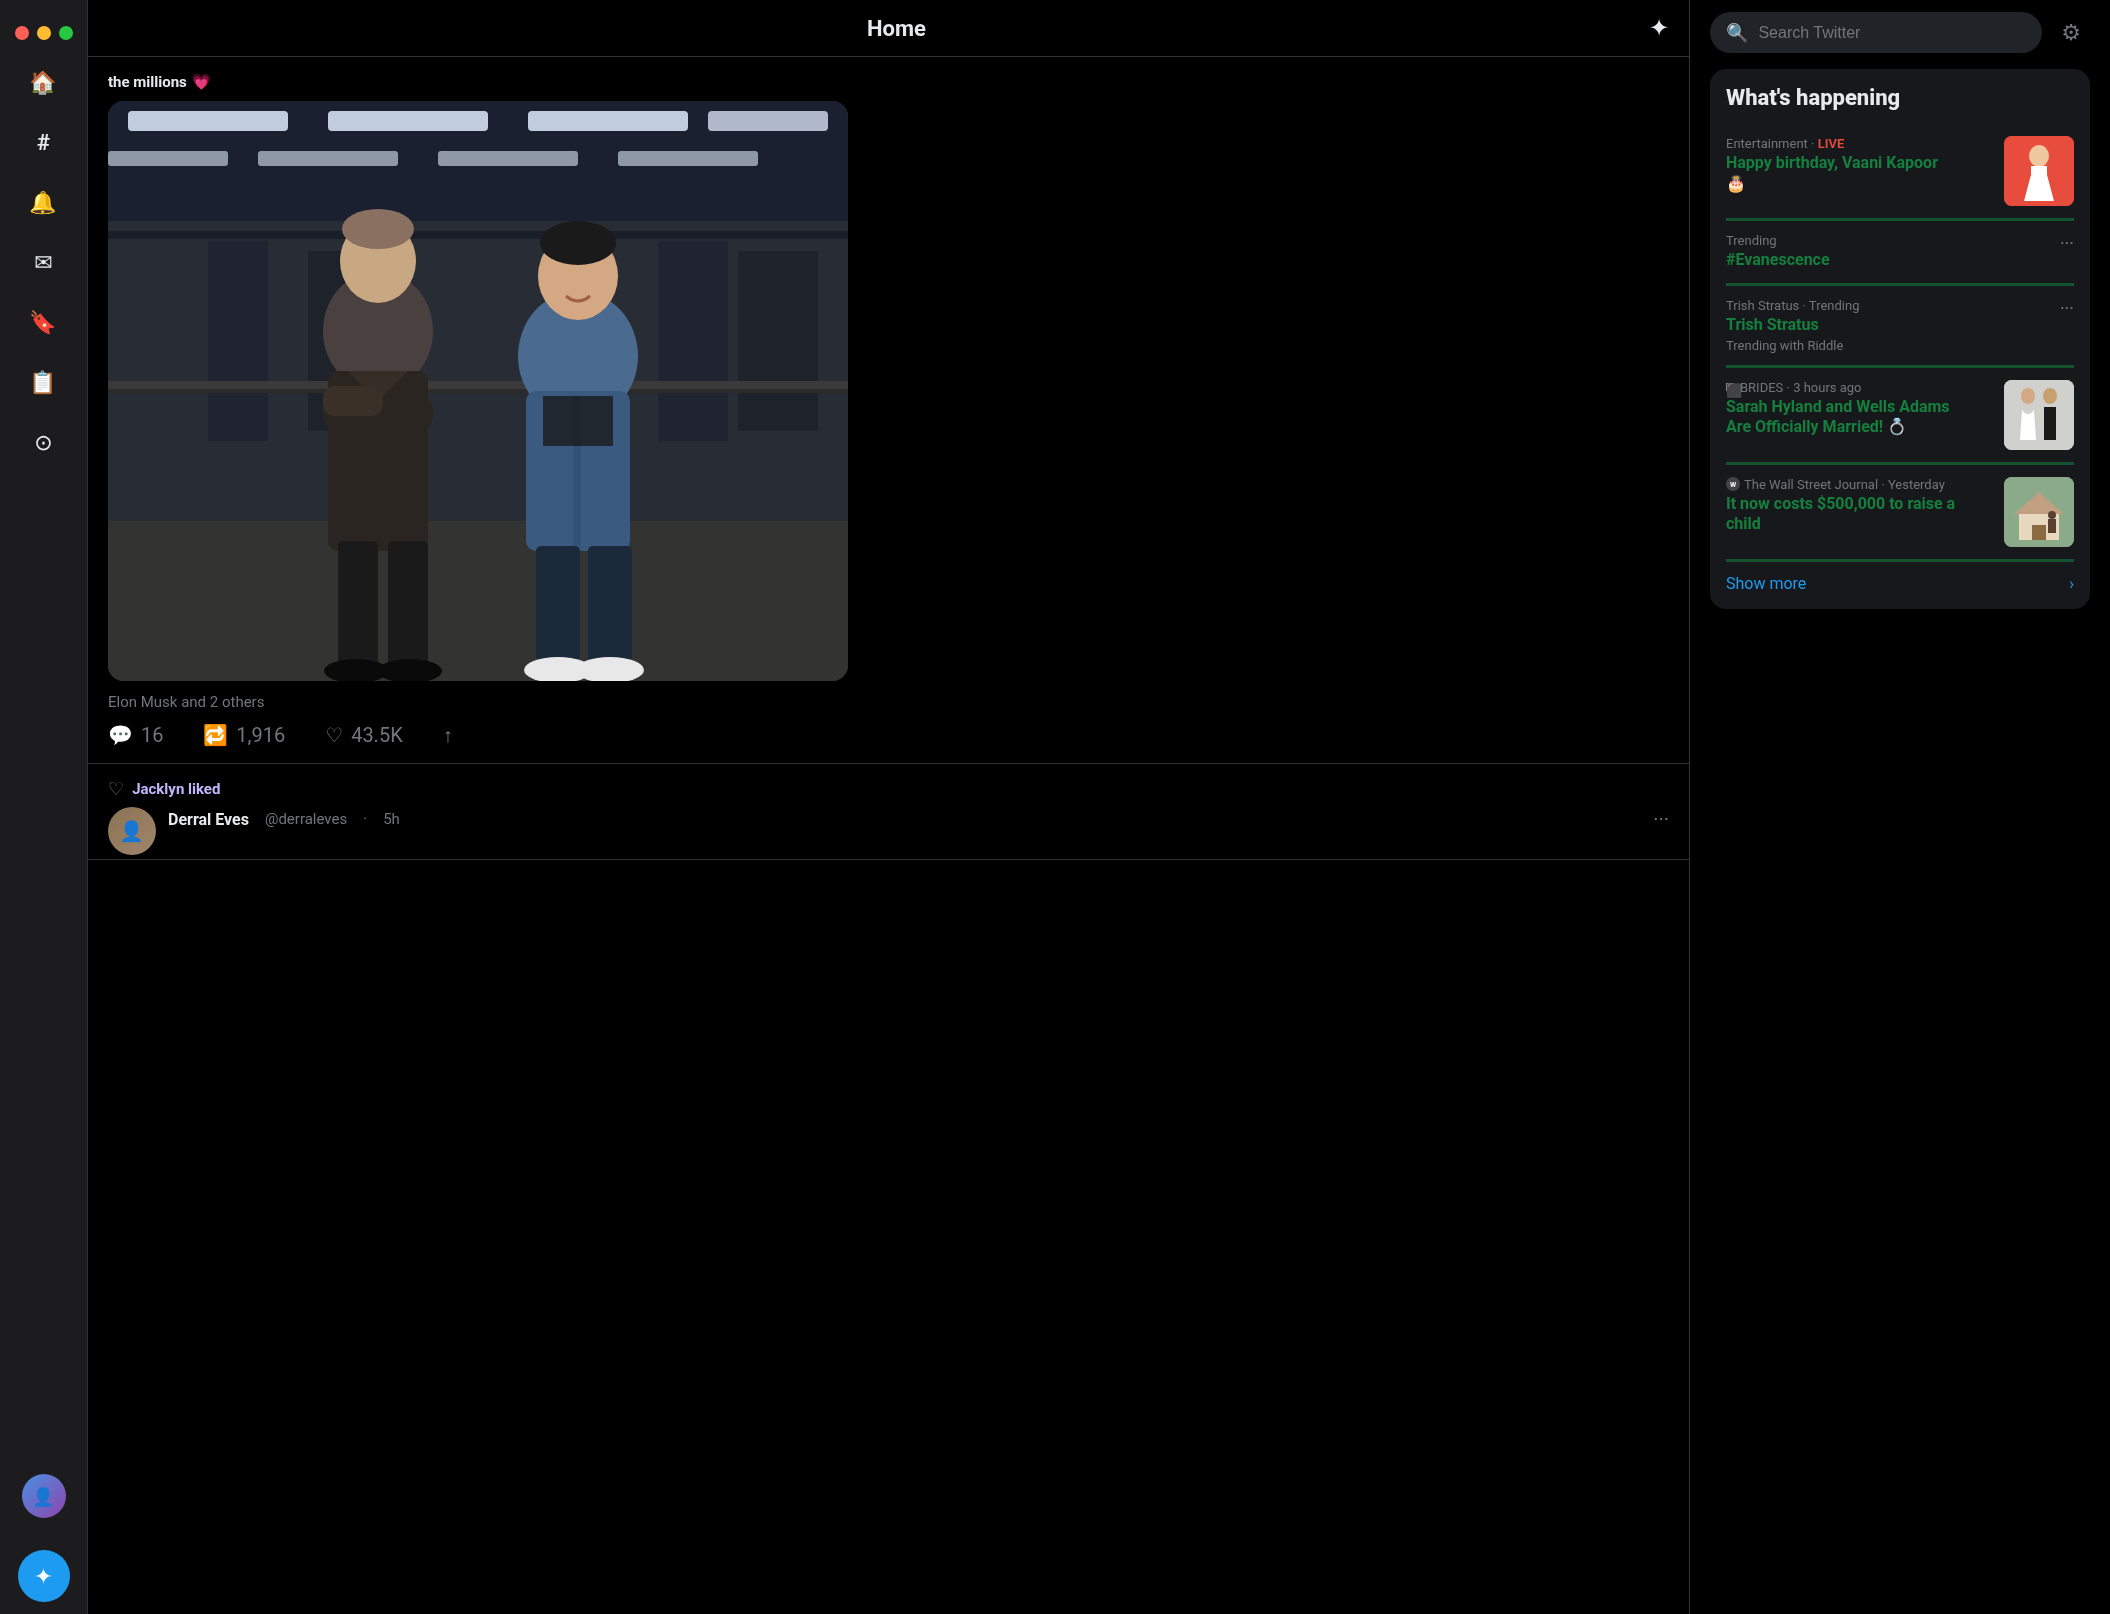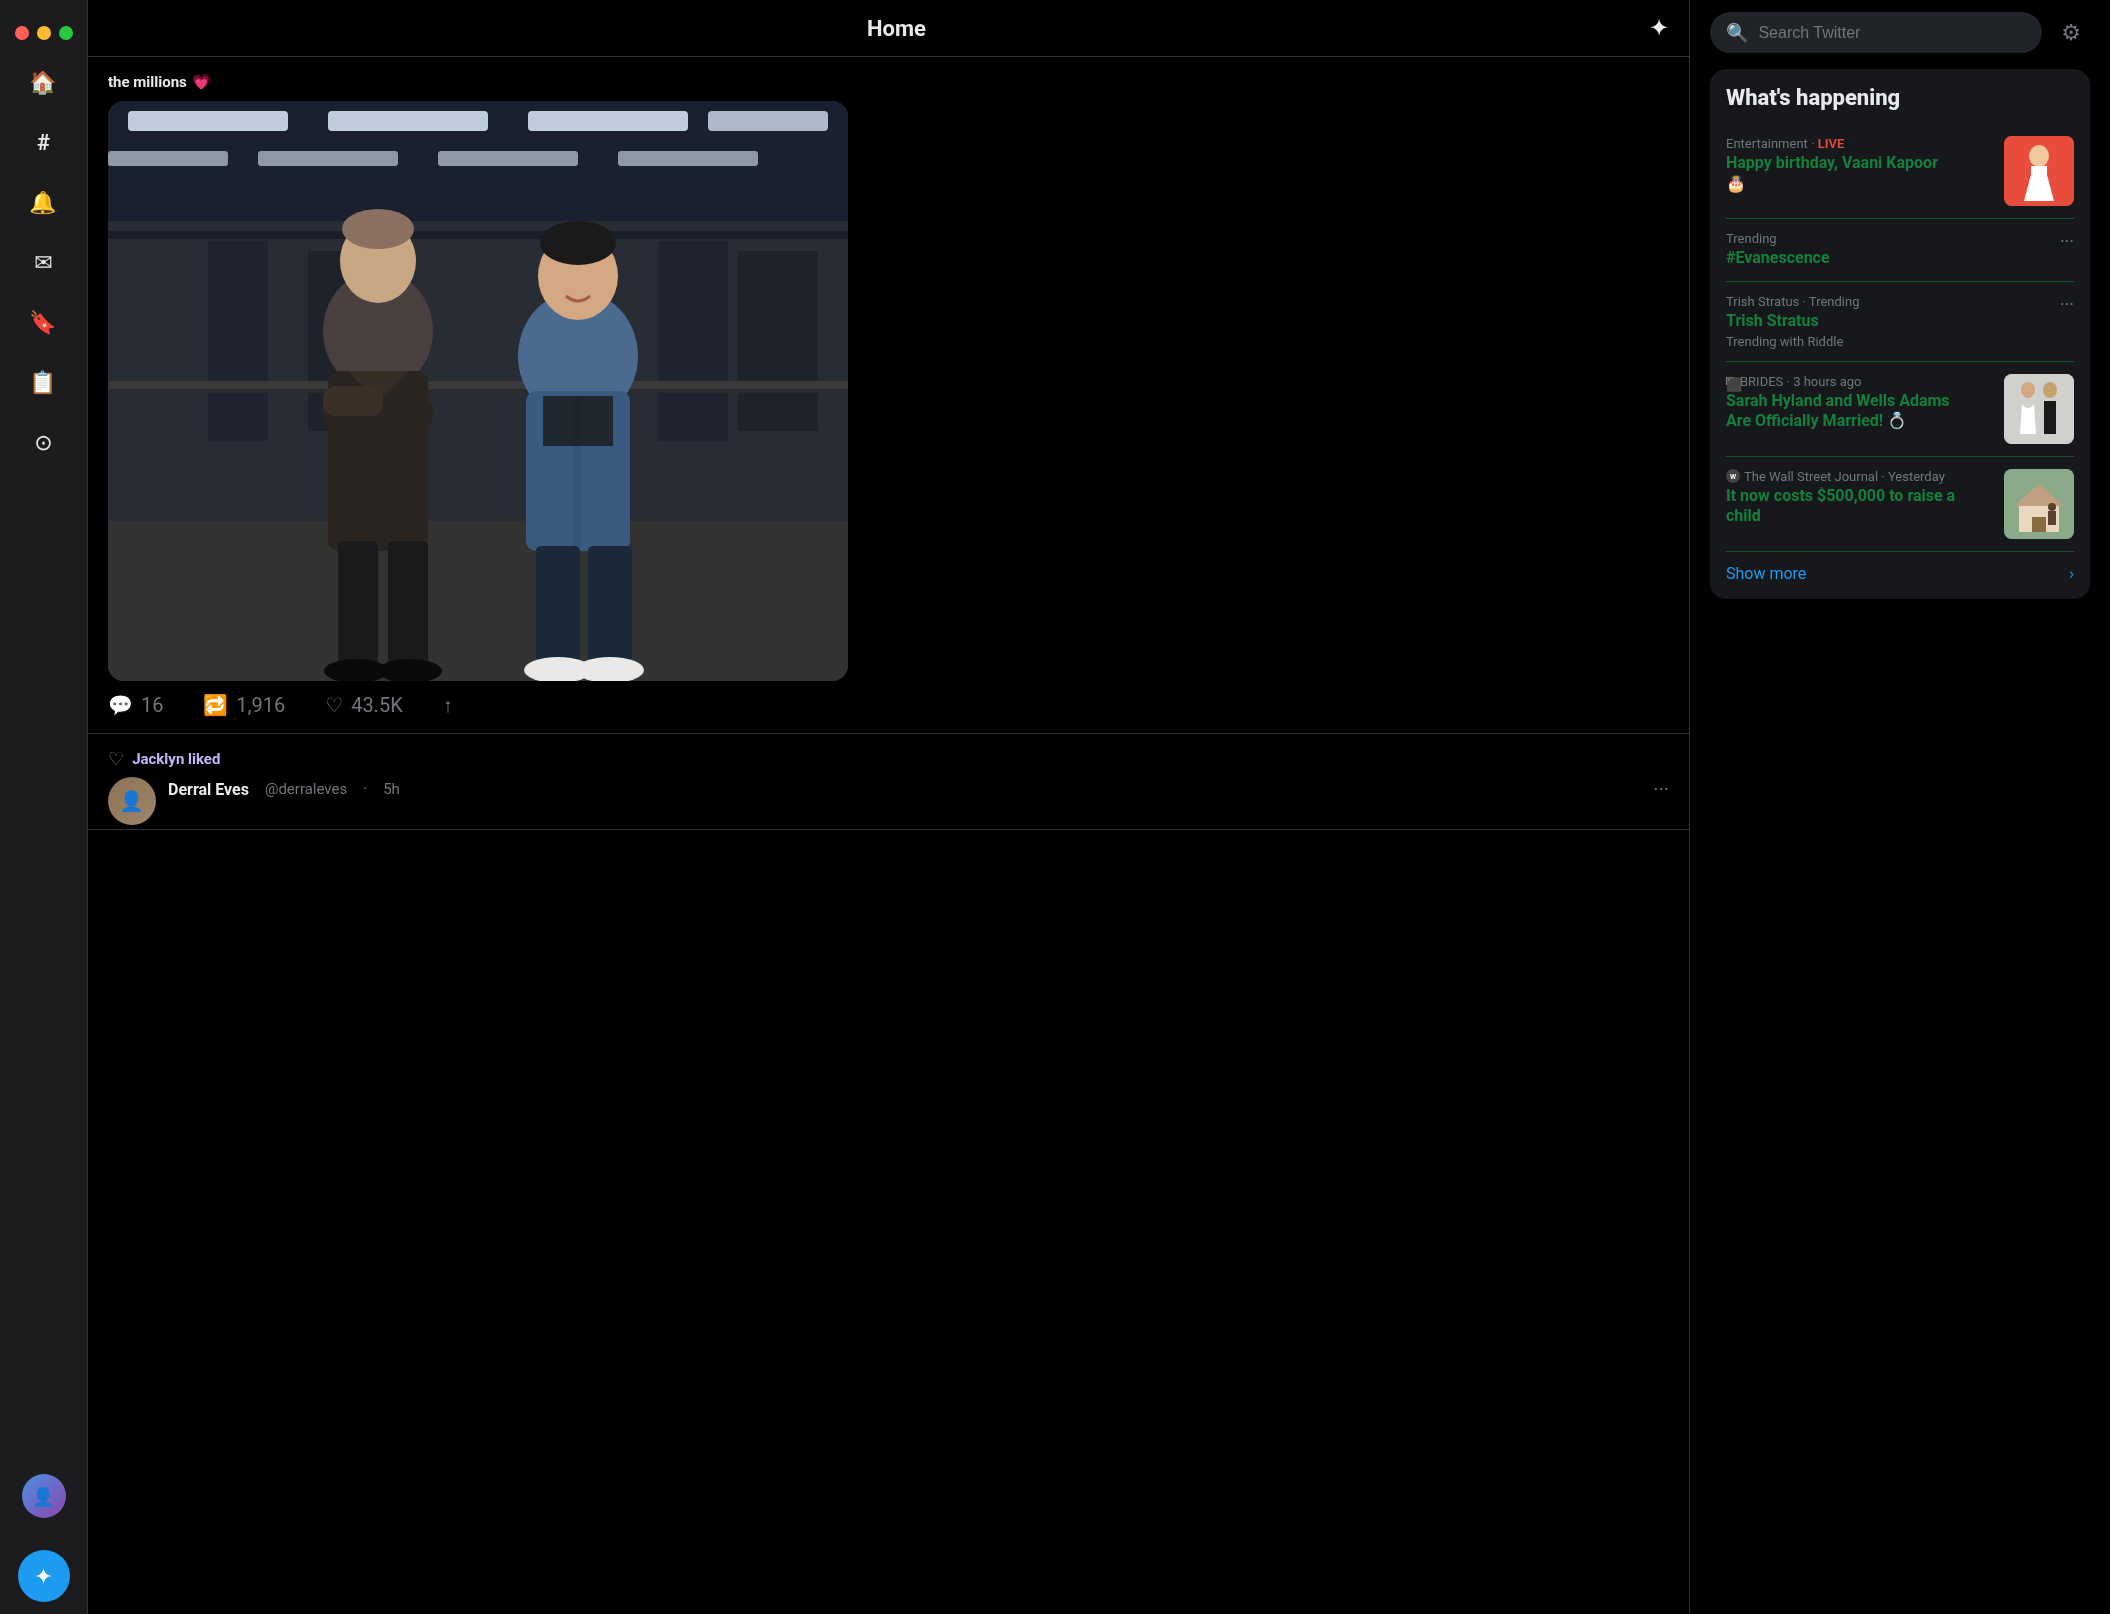--- a/index.html
+++ b/index.html
@@ -246,21 +246,21 @@
       font-size: 22px;
       font-weight: 800;
       color: #e7e9ea;
       margin-bottom: 14px;
     }
     .wh-item {
       display: flex;
       align-items: flex-start;
       justify-content: flex-end;
       padding: 12px 0;
-      border-bottom: 1px solid #14532d;
+      border-bottom: 3px solid #14532d;
       cursor: pointer;
       gap: 36px;
     }
     .wh-item:last-child { border-bottom: none; }
     .wh-item-left { flex: 1; }
     .wh-label {
       font-size: 13px;
       color: #71767b;
       margin-bottom: 2px;
     }
@@ -436,20 +436,21 @@
             <rect x="480" y="445" width="44" height="125" rx="5" fill="#1a2a3a"></rect>
 
             <ellipse cx="450" cy="569" rx="34" ry="13" fill="#e8e8e8"></ellipse>
             <ellipse cx="502" cy="569" rx="34" ry="13" fill="#e8e8e8"></ellipse>
 
             <path d="M458 195 Q470 205 482 195" stroke="#a06040" stroke-width="3" fill="none"></path>
           </svg>
         </div>
       </div>
 
+      <div class="tweet-caption">Elon Musk and 2 others</div>
 
       <div class="tweet-actions">
         <div class="tweet-action">
           <span>💬</span>
           <span>16</span>
         </div>
         <div class="tweet-action">
           <span>🔁</span>
           <span>1,916</span>
         </div>

